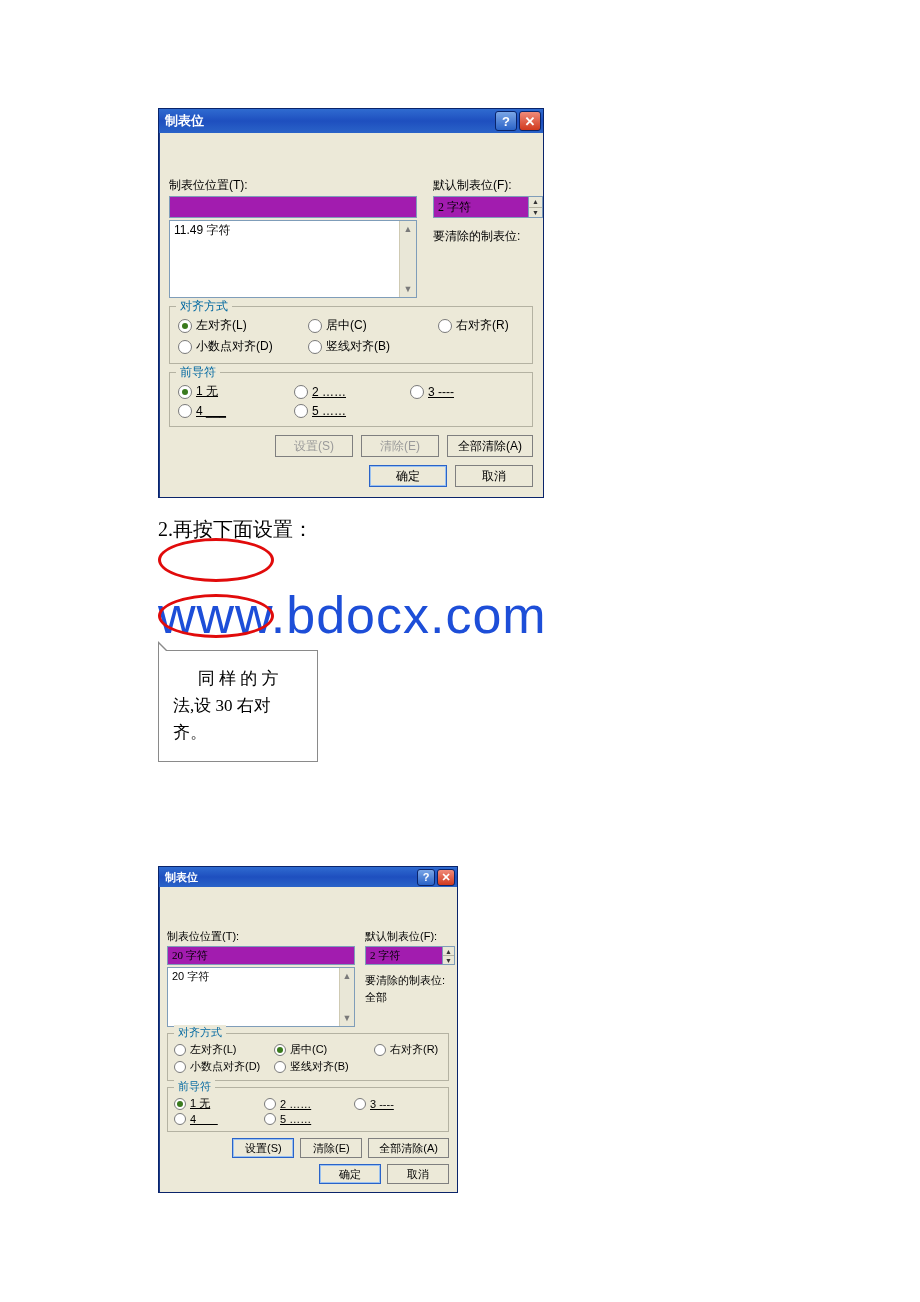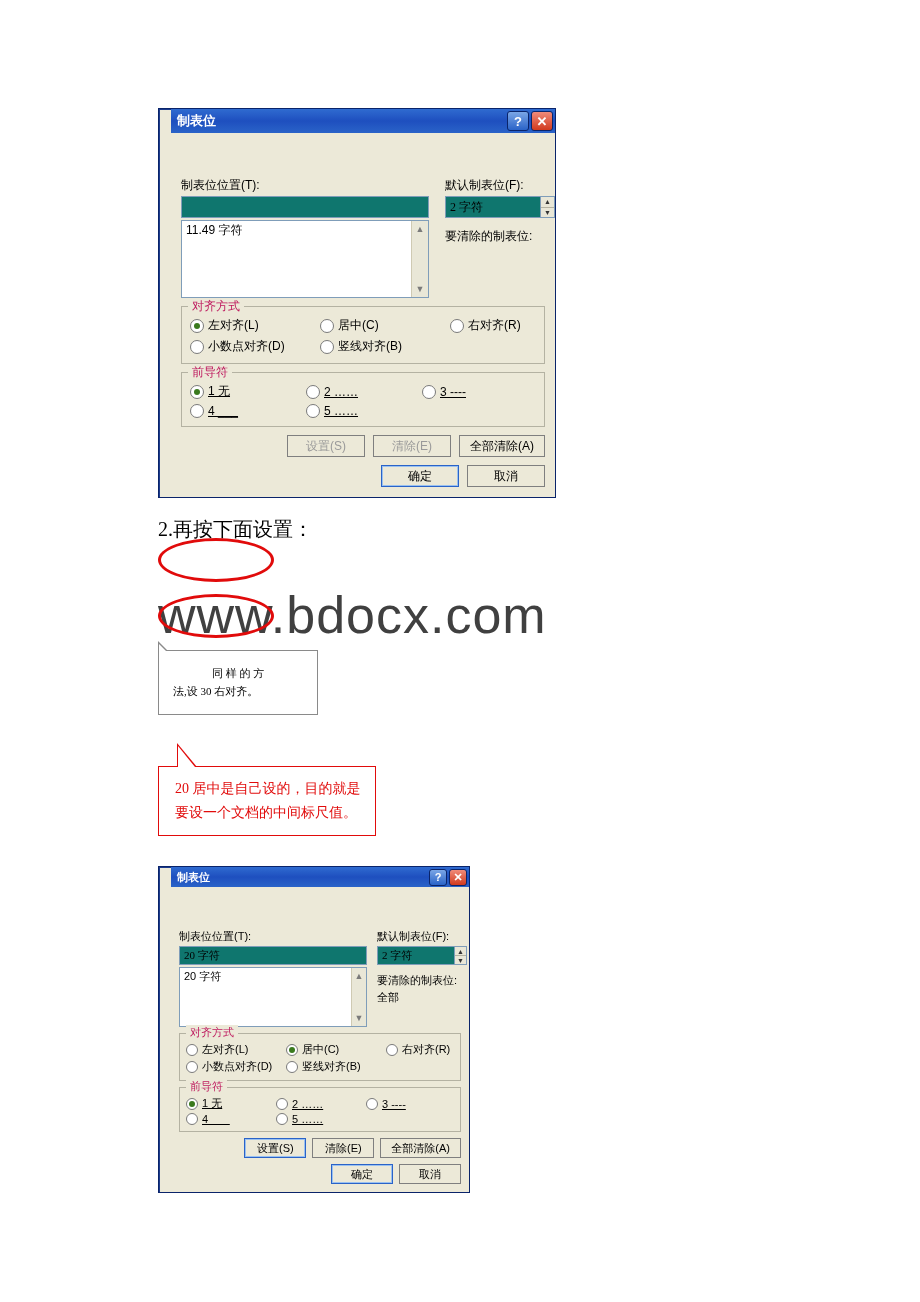--- a/index.html
+++ b/index.html
@@ -1,58 +1,58 @@
 <!DOCTYPE html>
 <html><head>
 <meta charset="utf-8">
 <style>
   html, body { margin: 0; padding: 0; background: #fff; font-family: Tahoma, "Microsoft YaHei", Arial, sans-serif; }
   .page { width: 920px; min-height: 1302px; position: relative; background: #fff; }
   .content { position: absolute; left: 158px; top: 108px; width: 604px; }
 
   
-  .dialog { background: #ece9d8; border: 1px solid #0a246a; box-shadow: 1px 1px 0 #1c3b8c inset; font-size: 13px; color: #000; padding-left: 12px; }
+  .dialog { background: #ece9d8; border: 1px solid #0a246a; box-shadow: 1px 1px 0 #1c3b8c inset; font-size: 13px; color: #000; }
   .titlebar { height: 24px; background: linear-gradient(to bottom, #2f6bd0 0%, #1e4fbf 50%, #2a63c8 100%); display: flex; align-items: center; justify-content: space-between; padding: 0 2px 0 6px; }
   .titlebar .title { color: #fff; font-weight: bold; font-size: 13px; }
   .tbtns { display: flex; gap: 2px; }
   .tbtn { width: 20px; height: 18px; border: 1px solid #0a246a; border-radius: 3px; display: flex; align-items: center; justify-content: center; font-weight: bold; font-family: Arial, sans-serif; cursor: pointer; }
   .tbtn.help { background: linear-gradient(to bottom, #7aa6e6, #2a63c8); color: #fff; font-size: 13px; }
   .tbtn.close { background: linear-gradient(to bottom, #f08b7a, #d13a1e); color: #fff; font-size: 13px; }
 
   .dlgbody { padding: 8px 10px 10px; }
   .row { display: flex; gap: 16px; margin-top: 36px; }
   .col { display: flex; flex-direction: column; }
   .lbl { font-size: 12px; margin-bottom: 2px; }
   .underline { text-decoration: underline; }
-  .input { border: 1px solid #7f9db9; background: #0f766e; height: 18px; padding: 1px 4px; font-size: 12px; font-family: Tahoma, "Microsoft YaHei"; box-sizing: content-box; }
+  .input { border: 1px solid #7f9db9; background: #a21caf; height: 18px; padding: 1px 4px; font-size: 12px; font-family: Tahoma, "Microsoft YaHei"; box-sizing: content-box; }
   .spinwrap { display: flex; }
   .spinwrap .input { border-right: none; }
   .spinner { width: 16px; display: flex; flex-direction: column; border: 1px solid #7f9db9; }
   .spinner .sp { flex: 1; display: flex; align-items: center; justify-content: center; font-size: 7px; color: #333; background: #e9e7d7; cursor: pointer; }
   .spinner .sp:first-child { border-bottom: 1px solid #b4b2a2; }
   .listbox { border: 1px solid #7f9db9; background: #fff; font-size: 12px; position: relative; }
   .listbox .scroll { position: absolute; right: 0; top: 0; bottom: 0; width: 16px; background: #e9e7d7; border-left: 1px solid #cfcab3; display: flex; flex-direction: column; justify-content: space-between; }
   .listbox .scroll .ar { height: 16px; display: flex; align-items: center; justify-content: center; font-size: 9px; color: #7a7a7a; }
   .listbox .item { padding: 1px 4px; }
   .fieldset { border: 1px solid #b4b2a2; margin-top: 8px; padding: 6px 8px 8px; position: relative; }
-  .legend { position: absolute; top: -9px; left: 6px; background: #ece9d8; padding: 0 4px; color: #be185d; font-size: 12px; }
+  .legend { position: absolute; top: -9px; left: 6px; background: #ece9d8; padding: 0 4px; color: #0369a1; font-size: 12px; }
   .radiogrid { display: grid; grid-template-columns: 130px 130px 130px; row-gap: 4px; margin-top: 4px; text-align: center; }
   .radio { display: flex; align-items: center; gap: 4px; font-size: 12px; }
   .radio .rbtn { width: 12px; height: 12px; border: 1px solid #7a7a7a; border-radius: 50%; display: flex; align-items: center; justify-content: center; background: #fff; }
   .radio .rbtn.sel::after { content: ""; width: 6px; height: 6px; border-radius: 50%; background: #3a7a1e; }
   .btnrow { display: flex; justify-content: flex-end; gap: 8px; margin-top: 8px; }
   .btn { min-width: 78px; height: 22px; border: 1px solid #7f7f7f; background: #ece9d8; font-size: 12px; display: flex; align-items: center; justify-content: center; padding: 0 10px; box-sizing: border-box; }
   .btn.highlight { border: 1px solid #2a63c8; box-shadow: 0 0 0 1px #9ac1f0 inset; }
   .btn.disabled { color: #9a9a9a; }
 
   .step { font-size: 20px; margin: 18px 0 10px 0; font-family: "SimSun", serif; }
-  .watermark { position: absolute; left: 158px; top: 585px; width: 604px; font-size: 52px; color: #404040; letter-spacing: 1px; font-family: Arial, sans-serif; pointer-events: none; }
+  .watermark { position: absolute; left: 158px; top: 585px; width: 604px; font-size: 52px; color: #1d4ed8; letter-spacing: 1px; font-family: Arial, sans-serif; pointer-events: none; }
 
   .ellipse { position: absolute; border: 3px solid #e10b0b; border-radius: 50%; }
-  .callout1 { position: absolute; border: 1px solid #8a8a8a; background: #fff; padding: 14px 14px; font-size: 11px; font-family: "SimSun", serif; line-height: 1.6; }
+  .callout1 { position: absolute; border: 1px solid #8a8a8a; background: #fff; padding: 14px 14px; font-size: 17px; font-family: "SimSun", serif; line-height: 1.6; }
   .callout1 .notch { position: absolute; left: -1px; top: -10px; width: 0; height: 0; border-left: 10px solid #8a8a8a; border-top: 10px solid transparent; }
   .callout1 .notch2 { position: absolute; left: 0px; top: -7px; width: 0; height: 0; border-left: 8px solid #fff; border-top: 8px solid transparent; }
   .callout2 { position: absolute; border: 1px solid #e10b0b; background: #fff; padding: 10px 12px 10px 16px; font-size: 14px; font-family: "SimSun", serif; color: #e10b0b; line-height: 1.7; }
   .callout2 .tri { position: absolute; left: 18px; top: -24px; width: 0; height: 0; border-bottom: 24px solid #e10b0b; border-right: 20px solid transparent; }
   .callout2 .tri2 { position: absolute; left: 19px; top: -21px; width: 0; height: 0; border-bottom: 21px solid #fff; border-right: 17px solid transparent; }
 </style>
 </head>
 <body>
 
 <div class="page">
@@ -166,25 +166,20 @@
   <div class="ellipse" style="left:158px; top:538px; width:110px; height:38px;"></div>
   <div class="ellipse" style="left:158px; top:594px; width:110px; height:38px;"></div>
 
   <div class="callout1" style="left:158px; top:650px; width:130px;">
     <div class="notch"></div>
       <div class="notch2"></div>
     <div style="text-align:center;">同 样 的 方</div>
     <div>法,设 30 右对齐。</div>
   </div>
 
-  <div class="callout2" style="left:158px; top:766px; width:188px;">
-    <div class="tri"></div>
-      <div class="tri2"></div>
-    <div>20 居中是自己设的，目的就是要设一个文档的中间标尺值。</div>
-  </div>
 
   <div class="dialog" style="position:absolute; left:158px; top:866px; width:298px; font-size:11px;">
     <div class="titlebar" style="height:20px;">
       <span class="title" style="font-size:11px;">制表位</span>
       <div class="tbtns">
         <div class="tbtn help" style="width:16px;height:15px;font-size:11px;">?</div>
         <div class="tbtn close" style="width:16px;height:15px;font-size:11px;">✕</div>
       </div>
     </div>
     <div class="dlgbody" style="padding:6px 8px 8px;">

